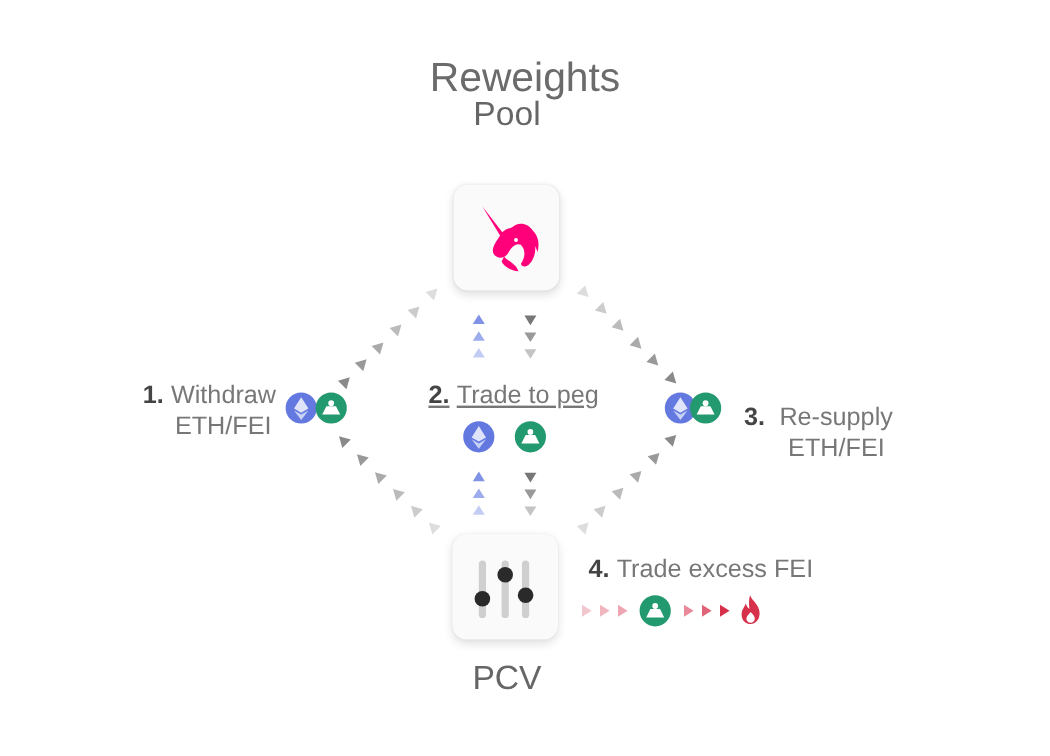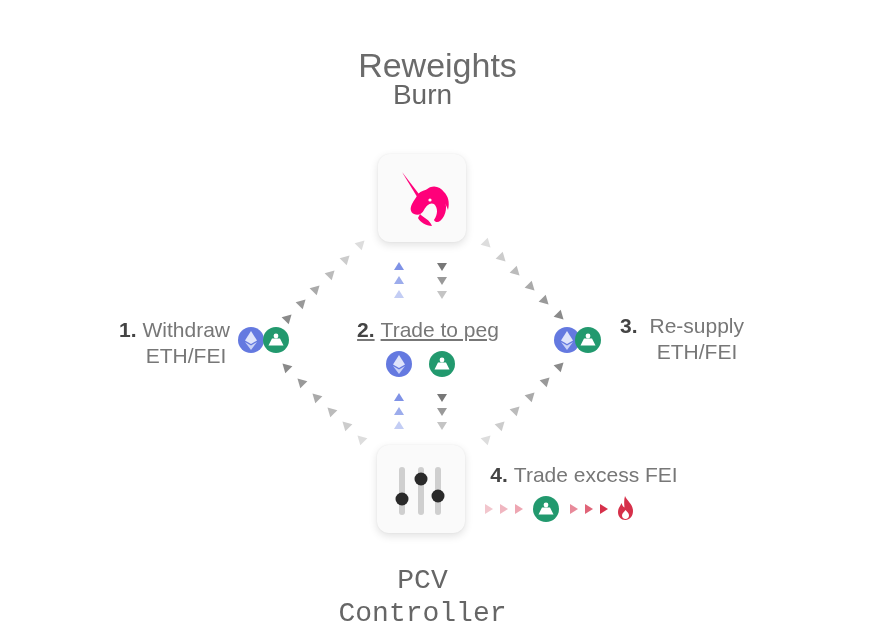--- a/index.html
+++ b/index.html
@@ -16,21 +16,21 @@
   .eth { background:#6479e0; }
   .fei { background:#22996e; }
   svg { overflow:visible; }
 </style>
 </head>
 <body>
 
 <div class="abs title">Reweights</div>
 
 <div class="abs node-label" style="left:335px; top:78px; width:175px;">
-  <div>Burn</div>
+  <div>Pool</div>
 </div>
 
 <div class="abs card" style="left:378px; top:154px;">
   <svg width="88" height="88" viewBox="0 0 88 88">
     <g fill="#ff007a">
       <path d="M24 18 L44 44 L41 46 Z"></path>
       <path d="M40 40 C46 34 56 34 62 40 C68 46 70 54 66 62 C63 68 58 70 56 66 C60 60 60 54 56 50 C52 48 48 52 46 56 C44 60 40 62 36 60 C32 58 32 54 34 50 C36 46 38 44 40 40 Z"></path>
       <path d="M48 36 C54 30 62 32 66 38 C70 42 72 48 70 56 C68 50 64 44 58 42 C54 40 50 40 48 36 Z"></path>
       <path d="M42 60 C46 64 52 66 54 72 C48 72 42 68 40 64 Z"></path>
       <circle cx="52" cy="46" r="1.6" fill="#ffffff"></circle>
@@ -42,23 +42,22 @@
   <svg width="88" height="88" viewBox="0 0 88 88">
     <rect x="22" y="22" width="6" height="48" rx="3" fill="#cfcfcf"></rect>
     <rect x="41" y="22" width="6" height="48" rx="3" fill="#cfcfcf"></rect>
     <rect x="58" y="22" width="6" height="48" rx="3" fill="#cfcfcf"></rect>
     <circle cx="25" cy="54" r="6.5" fill="#2a2a2a"></circle>
     <circle cx="44" cy="34" r="6.5" fill="#2a2a2a"></circle>
     <circle cx="61" cy="51" r="6.5" fill="#2a2a2a"></circle>
   </svg>
 </div>
 
-<div class="abs node-label" style="left:335px; top:564px; width:175px;font-family:Liberation Mono, monospace;">
+<div class="abs node-label" style="left:335px; top:548px; width:175px;">
   <div>PCV</div>
-  <div>Controller</div>
 </div>
 
 <svg class="abs" style="left:0; top:0;" width="875" height="630">
 
   <g>
     <polygon points="-5,4 5,4 0,-5" transform="translate(288,318) rotate(45)" fill="#8a8a8a"></polygon>
     <polygon points="-5,4 5,4 0,-5" transform="translate(302,303) rotate(45)" fill="#999"></polygon>
     <polygon points="-5,4 5,4 0,-5" transform="translate(316,289) rotate(45)" fill="#aaa"></polygon>
     <polygon points="-5,4 5,4 0,-5" transform="translate(331,274) rotate(45)" fill="#bbb"></polygon>
     <polygon points="-5,4 5,4 0,-5" transform="translate(346,259) rotate(45)" fill="#ccc"></polygon>
@@ -162,21 +161,21 @@
         <polygon points="13,18.5 19,15 13,23 7,15" fill="#c9d2f7"></polygon>
       </svg>
   </div>
   <div class="abs coin fei" style="left:21px; top:0;">
     <svg width="26" height="26" viewBox="0 0 26 26">
         <circle cx="13" cy="9" r="2.4" fill="#fff"></circle>
         <path d="M9 11.5 L17 11.5 L20.5 18.5 L5.5 18.5 Z" fill="#fff"></path>
       </svg>
   </div>
 </div>
-<div class="abs step" style="left:607px; top:313px; width:150px;">
+<div class="abs step" style="left:607px; top:335px; width:150px;">
   <div><span class="num" style="margin-right:12px;">3.</span><span>Re-supply</span></div>
   <div style="padding-left:30px;">ETH/FEI</div>
 </div>
 
 <div class="abs step" style="left:484px; top:462px; width:200px;">
   <span class="num">4.</span><span>Trade excess FEI</span>
 </div>
 <div class="abs coin fei" style="left:533px; top:496px;">
   <svg width="26" height="26" viewBox="0 0 26 26">
       <circle cx="13" cy="9" r="2.4" fill="#fff"></circle>

